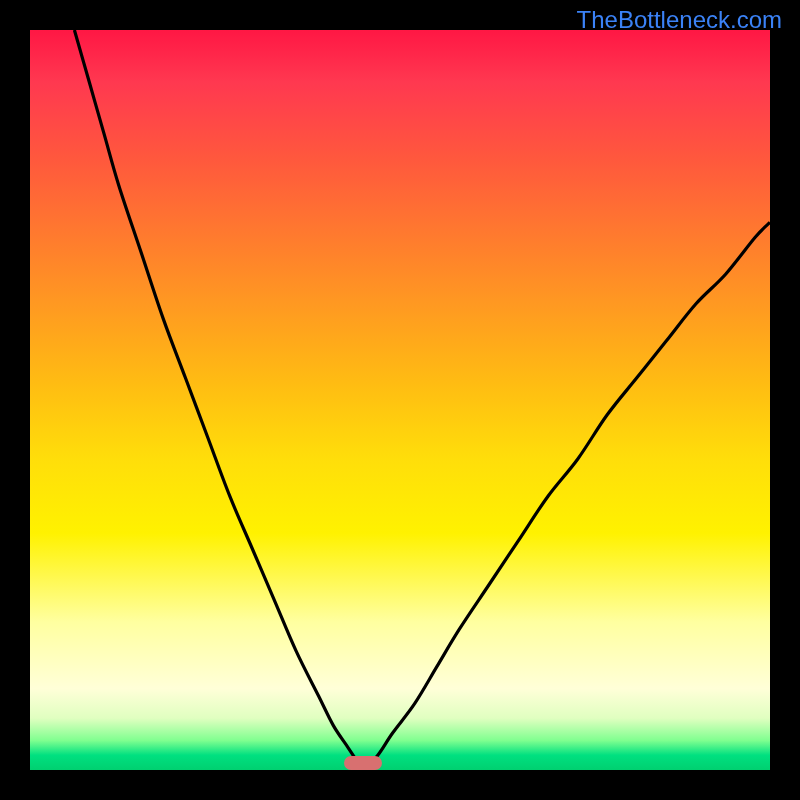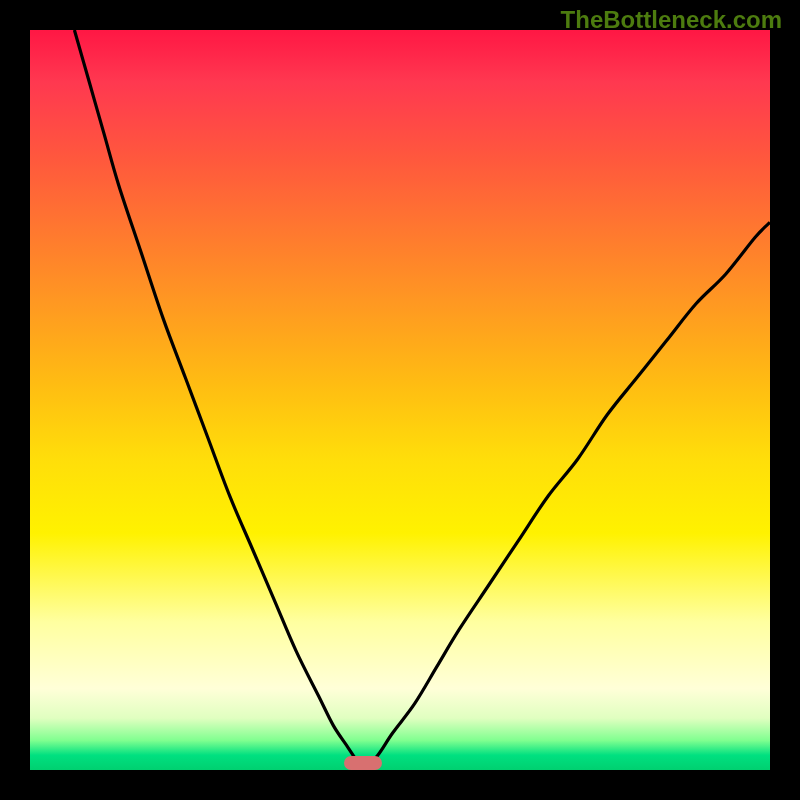--- a/index.html
+++ b/index.html
@@ -8,23 +8,23 @@
     width: 800px;
     height: 800px;
     background: #000;
     position: relative;
     font-family: Arial, sans-serif;
   }
   .watermark {
     position: absolute;
     top: 6px;
     right: 18px;
-    color: #4d7c0f;
+    color: #3b82f6;
     font-size: 24px;
-    font-weight: 700;
+    font-weight: 400;
     z-index: 10;
   }
   .plot-area {
     position: absolute;
     left: 30px;
     top: 30px;
     width: 740px;
     height: 740px;
     overflow: hidden;
   }

